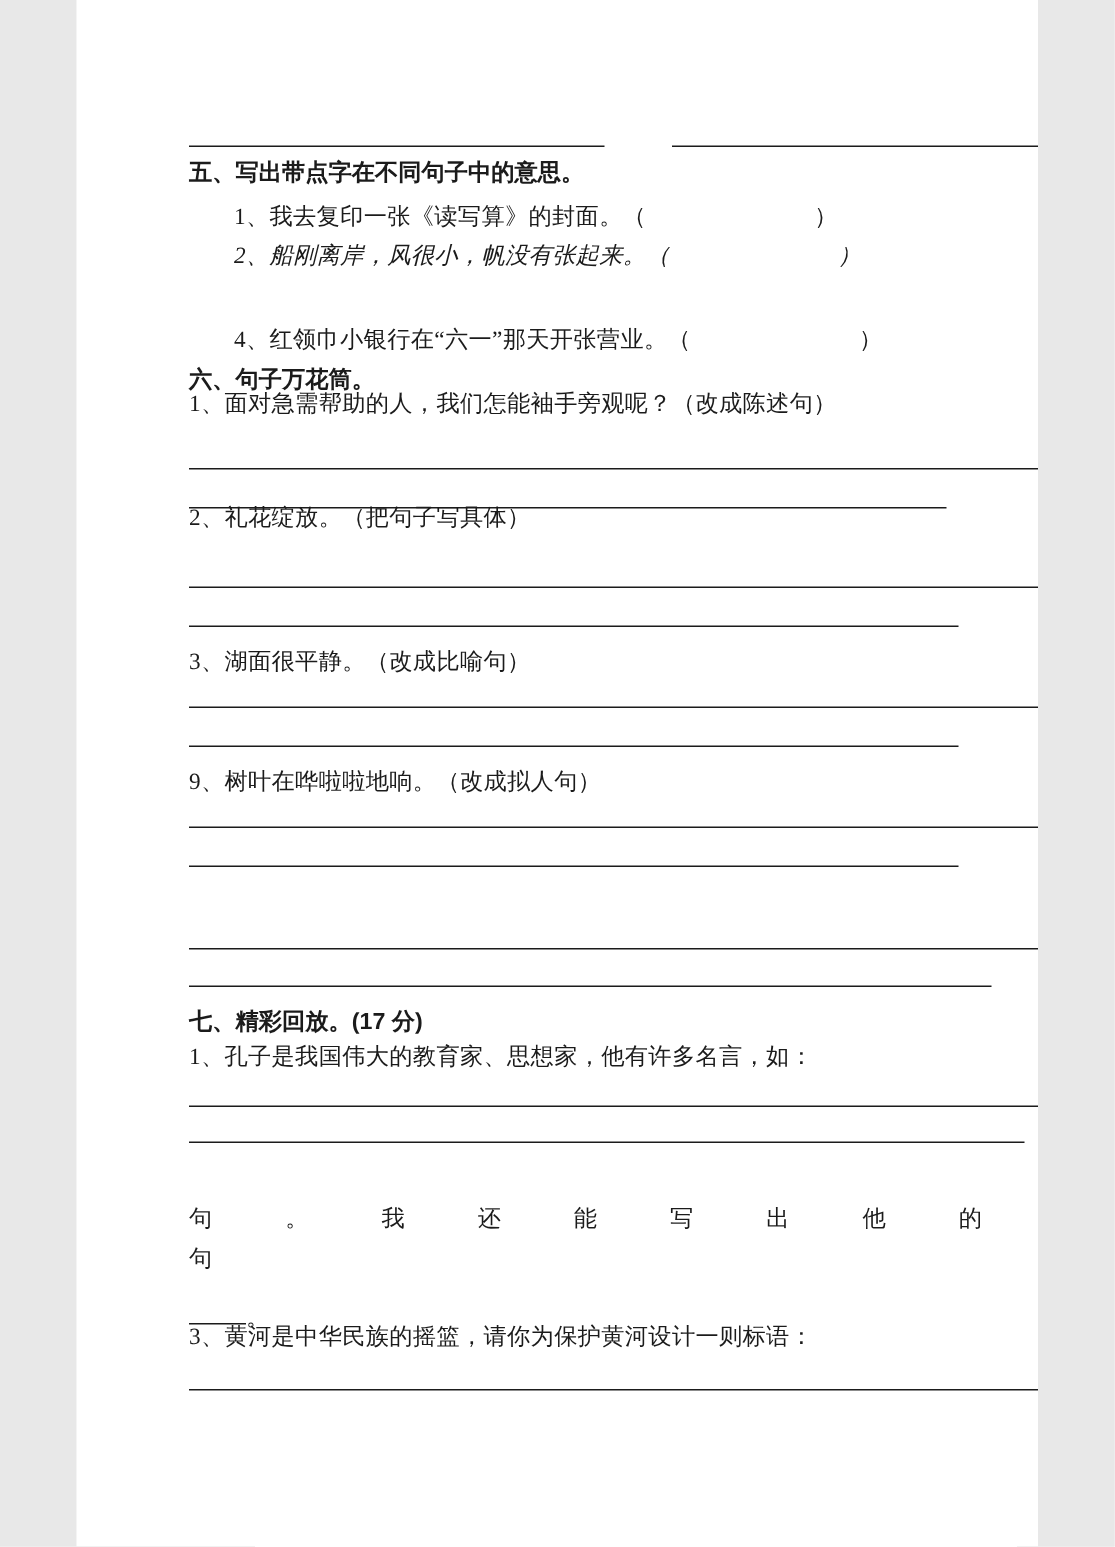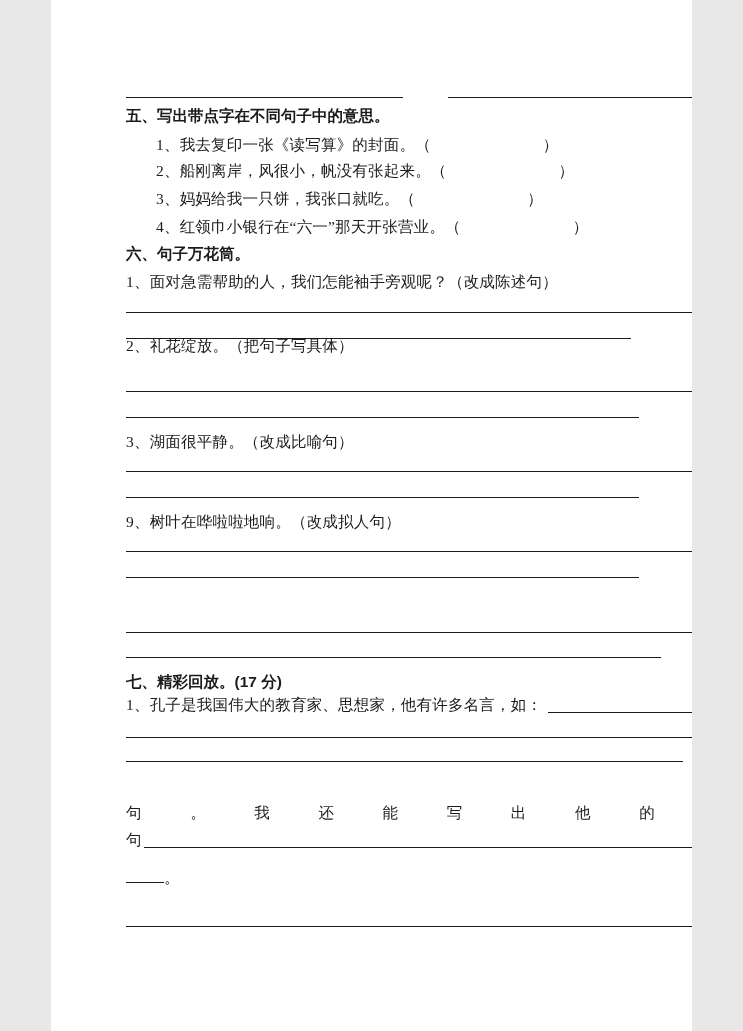--- a/index.html
+++ b/index.html
@@ -21,50 +21,49 @@
     letter-spacing:0.2px;
   }
   .heading {
     font-family:"Liberation Sans", sans-serif;
     font-weight:700;
     font-size:15.5px;
     line-height:19px;
     white-space:nowrap;
   }
   .hline { height:0; border-top:1.5px solid var(--ink,#1b1b1b); }
-  .flexrow { display:flex; align-items:flex-start; width:593px; }
+  .flexrow { display:flex; align-items:flex-start; width:593px;flex-direction:column; }
   .blank {
     display:inline-block;
     height:17px;
     border-bottom:1.5px solid var(--ink,#1b1b1b);
   }
   .paren-gap { display:inline-block; width:112px; }
   .justified { display:flex; justify-content:space-between; width:593px; }
 </style>
 </head>
 <body>
 
 <div class="page">
 
   <div class="abs hline" style="left:75px; top:97px; width:277px;"></div>
   <div class="abs hline" style="left:397px; top:97px; width:271px;"></div>
 
   <div class="abs heading" style="left:75px; top:106px;">五、写出带点字在不同句子中的意思。</div>
 
   <div class="abs txt" style="left:105px; top:135px;"><span>1、我去复印一张《读写算》的封面。</span><span>（</span><span class="paren-gap"></span><span>）</span></div>
 
-  <div class="abs txt" style="left:105px; top:161px;"><span>2、船刚离岸，风很小，帆没有张起来。</span><span>（</span><span class="paren-gap"></span><span>）</span></div>
+  <div class="abs txt" style="left:105px; top:161px;font-style:italic;"><span>2、船刚离岸，风很小，帆没有张起来。</span><span>（</span><span class="paren-gap"></span><span>）</span></div>
 
-  <div class="abs txt" style="left:105px; top:189px;"><span>3、妈妈给我一只饼，我张口就吃。</span><span>（</span><span class="paren-gap"></span><span>）</span></div>
 
   <div class="abs txt" style="left:105px; top:217px;text-align:center;"><span>4、红领巾小银行在“六一”那天开张营业。</span><span>（</span><span class="paren-gap"></span><span>）</span></div>
 
   <div class="abs heading" style="left:75px; top:244px;">六、句子万花筒。</div>
 
-  <div class="abs txt" style="left:75px; top:272px;">1、面对急需帮助的人，我们怎能袖手旁观呢？（改成陈述句）</div>
+  <div class="abs txt" style="left:75px; top:260px;">1、面对急需帮助的人，我们怎能袖手旁观呢？（改成陈述句）</div>
   <div class="abs hline" style="left:75px; top:312px; width:593px;"></div>
   <div class="abs hline" style="left:75px; top:338px; width:505px;"></div>
 
   <div class="abs txt" style="left:75px; top:336px;">2、礼花绽放。（把句子写具体）</div>
   <div class="abs hline" style="left:75px; top:391px; width:593px;"></div>
   <div class="abs hline" style="left:75px; top:417px; width:513px;"></div>
 
   <div class="abs txt" style="left:75px; top:432px;">3、湖面很平静。（改成比喻句）</div>
   <div class="abs hline" style="left:75px; top:471px; width:593px;"></div>
   <div class="abs hline" style="left:75px; top:497px; width:513px;"></div>
@@ -101,15 +100,19 @@
 
   <div class="abs txt flexrow" style="left:75px; top:830px;">
     <span>句</span>
     <span class="blank" style="flex:1; margin-left:2px;"></span>
   </div>
 
   <div class="abs txt" style="left:75px; top:865px;">
     <span class="blank" style="width:38px;"></span><span>。</span>
   </div>
 
+  <div class="abs txt flexrow" style="left:75px; top:882px;">
+    <span>3、黄河是中华民族的摇篮，请你为保护黄河设计一则标语：</span>
+    <span class="blank" style="flex:1; margin-left:14px; margin-right:8px;"></span>
+  </div>
   <div class="abs hline" style="left:75px; top:926px; width:570px;"></div>
 
 </div>
 
 </body></html>

